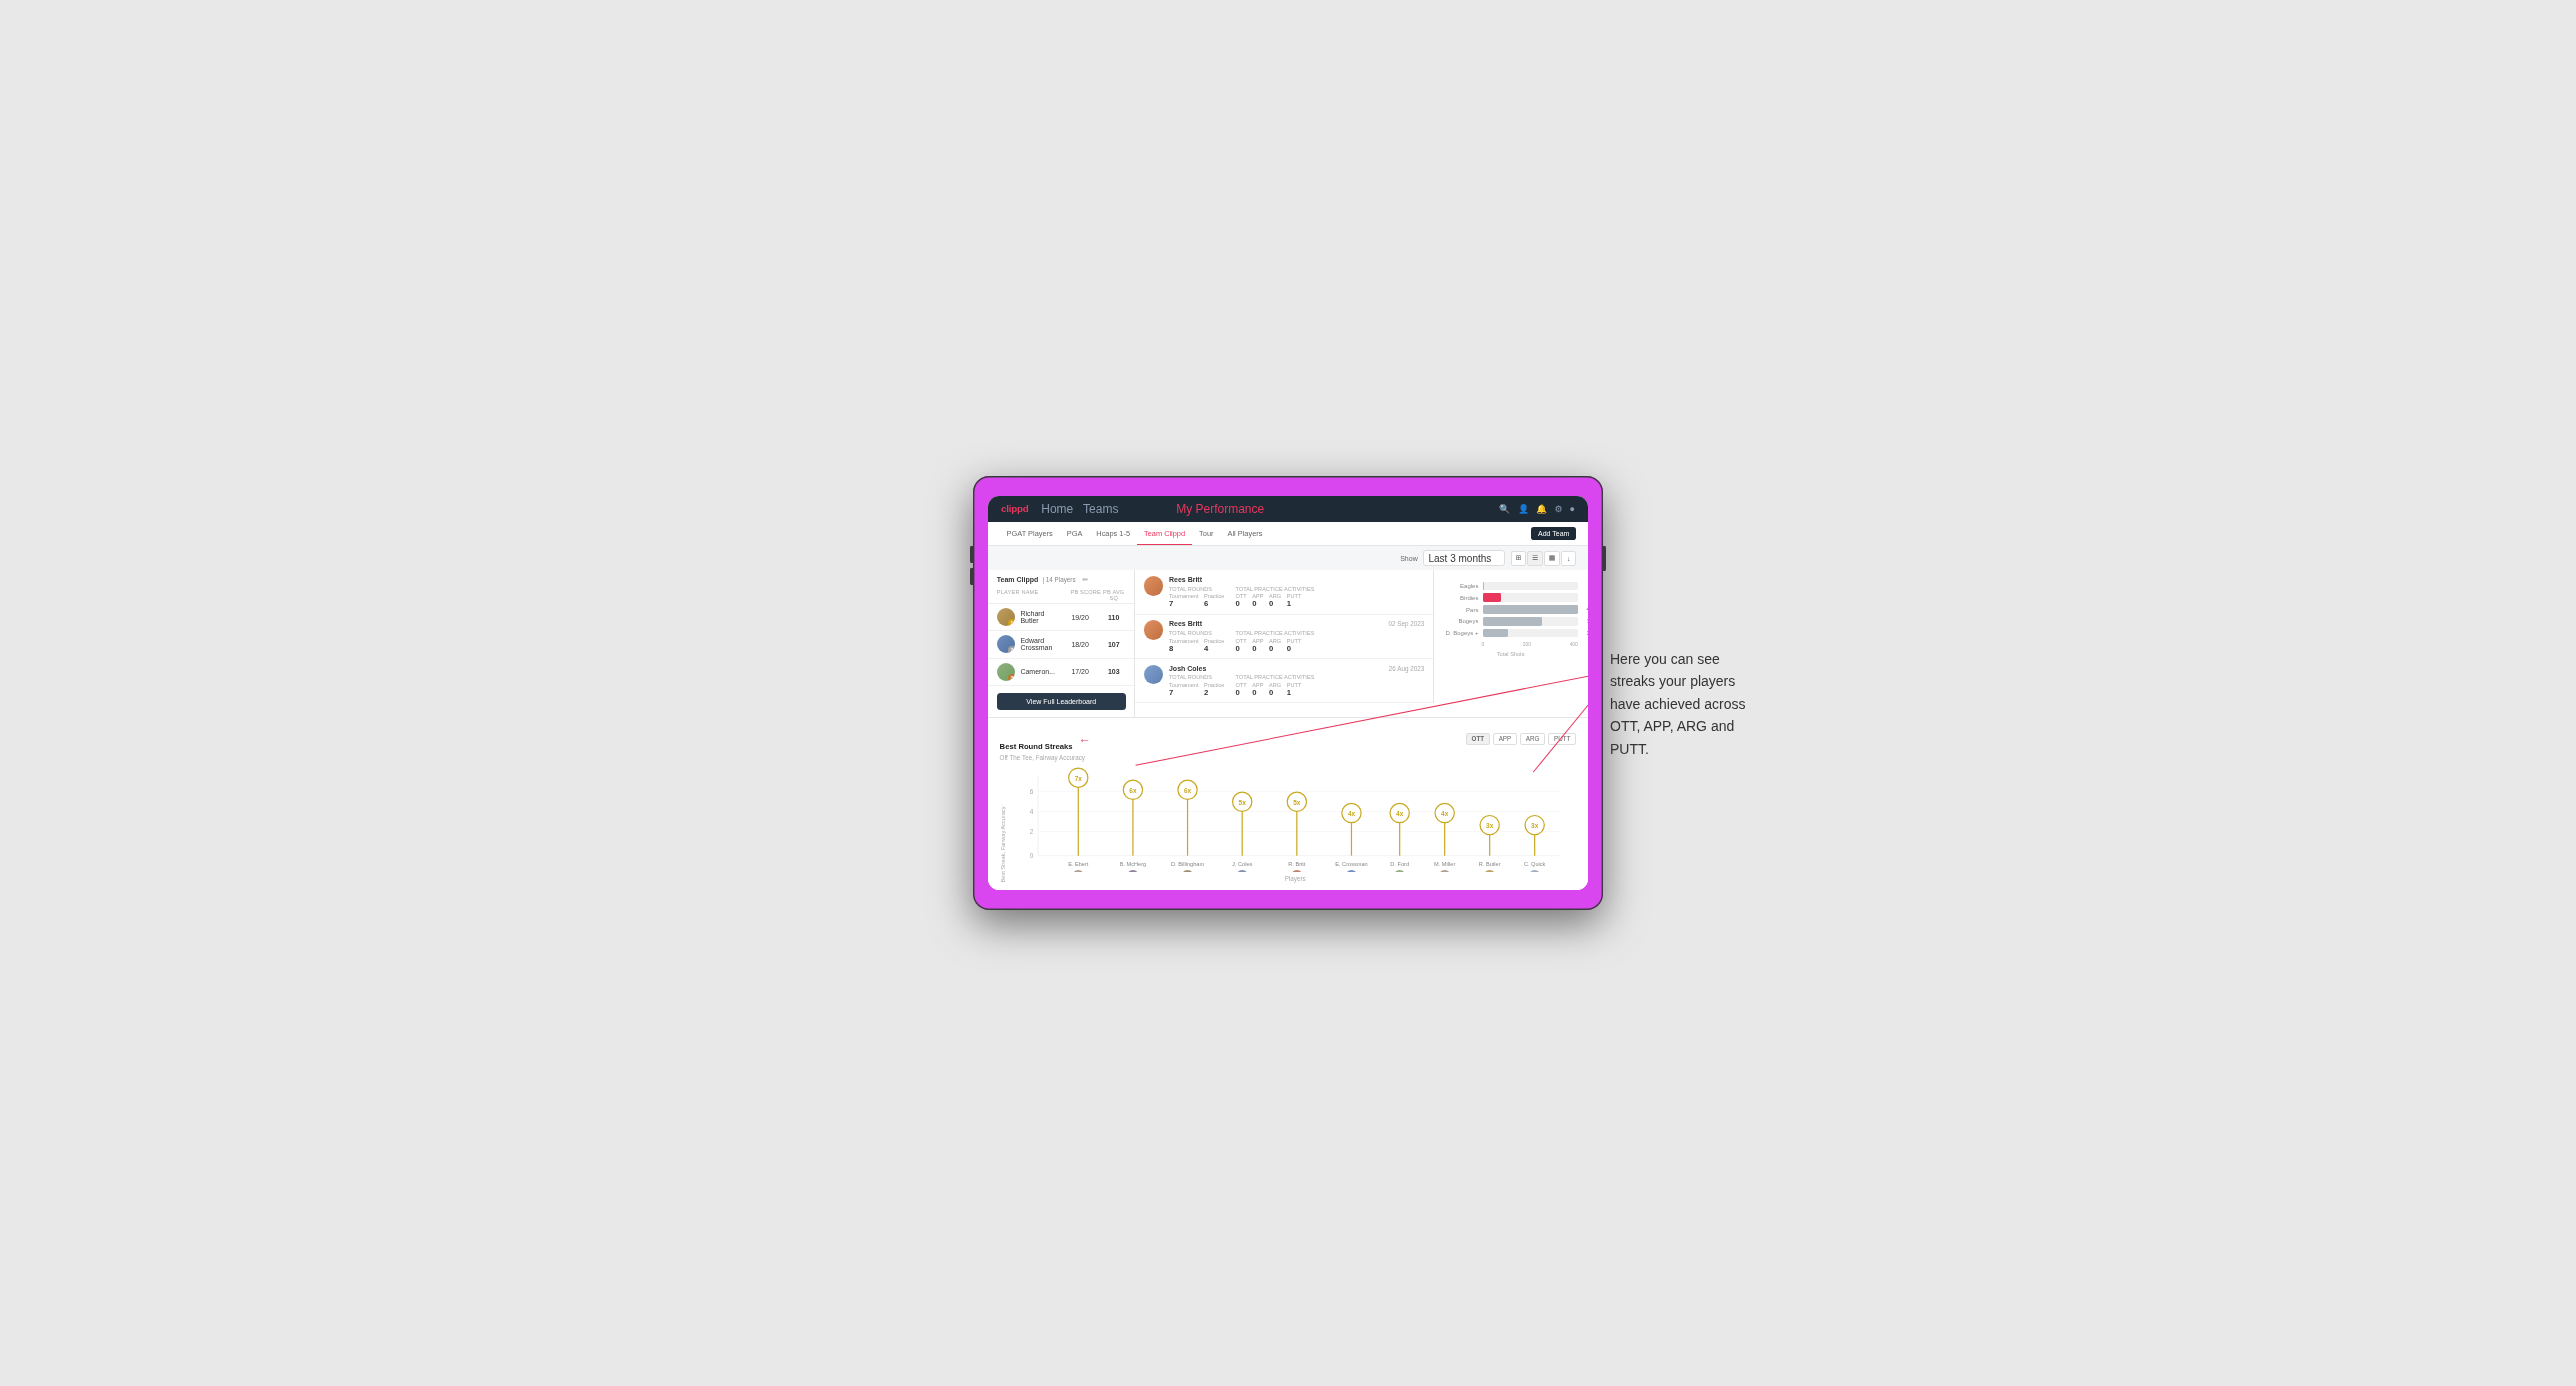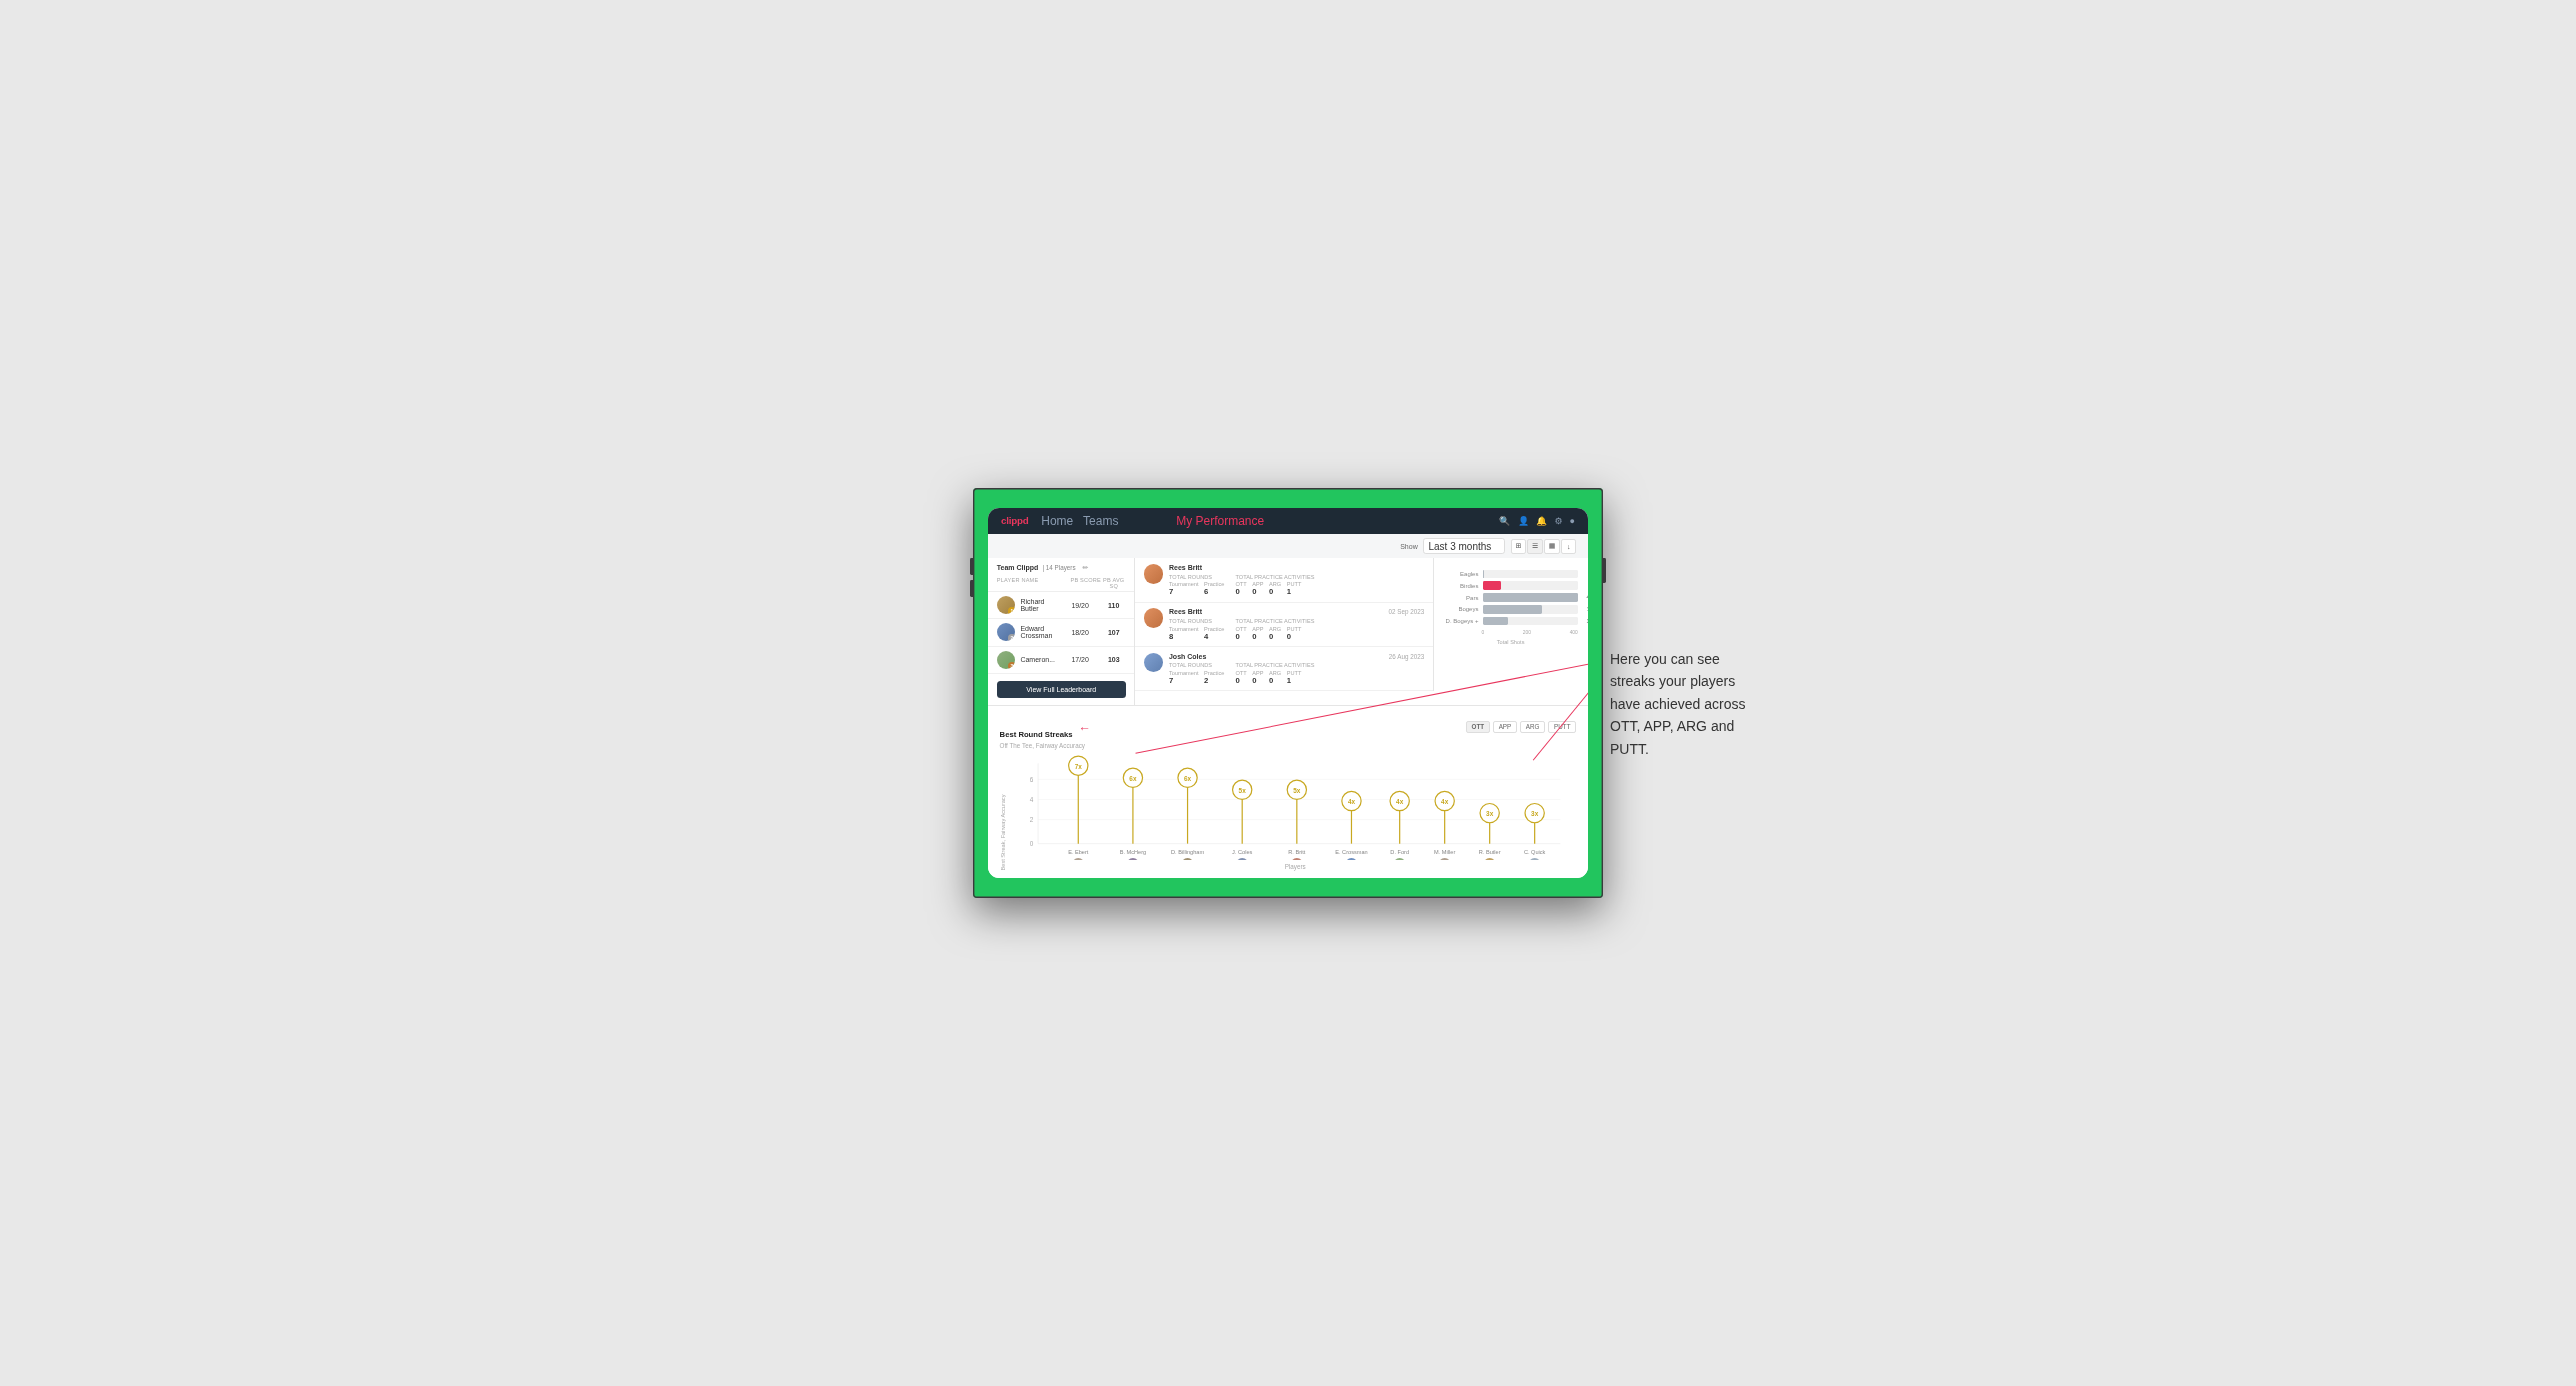--- a/index.html
+++ b/index.html
@@ -6,22 +6,22 @@
     body {
       background: #e8e8e8;
       display: flex;
       justify-content: center;
       align-items: center;
       min-height: 100vh;
       font-family: -apple-system, BlinkMacSystemFont, 'Segoe UI', sans-serif;
     }
     .tablet-frame {
       width: 630px;
-      background: #22c55e;
-      border-radius: 4px;
+      background: #d946ef;
+      border-radius: 16px;
       padding: 19.6px 15.4px;
       box-shadow: 0 14px 42px rgba(0,0,0,0.5), inset 0 0 0 1.4px #3a3a3c;
       position: relative;
     }
     .tablet-screen {
       background: #fff;
       border-radius: 11.2px;
       overflow: hidden;
       width: 100%;
     }
@@ -452,20 +452,30 @@
       </div>
       <div class="nav-icons">
         <span class="nav-icon">🔍</span>
         <span class="nav-icon">👤</span>
         <span class="nav-icon">🔔</span>
         <span class="nav-icon">⚙</span>
         <span class="nav-icon">●</span>
       </div>
     </div>
 
+    <div class="sub-nav">
+      <span class="sub-nav-item">PGAT Players</span>
+      <span class="sub-nav-item">PGA</span>
+      <span class="sub-nav-item">Hcaps 1-5</span>
+      <span class="sub-nav-item active">Team Clippd</span>
+      <span class="sub-nav-item">Tour</span>
+      <span class="sub-nav-item">All Players</span>
+      <div class="sub-nav-spacer"></div>
+      <button class="add-team-btn">Add Team</button>
+    </div>
 
     <div class="show-row">
       <span class="show-label">Show</span>
       <select class="show-select">
         <option>Last 3 months</option>
       </select>
       <div class="view-icons">
         <button class="view-icon-btn">⊞</button>
         <button class="view-icon-btn active">☰</button>
         <button class="view-icon-btn">▦</button>

